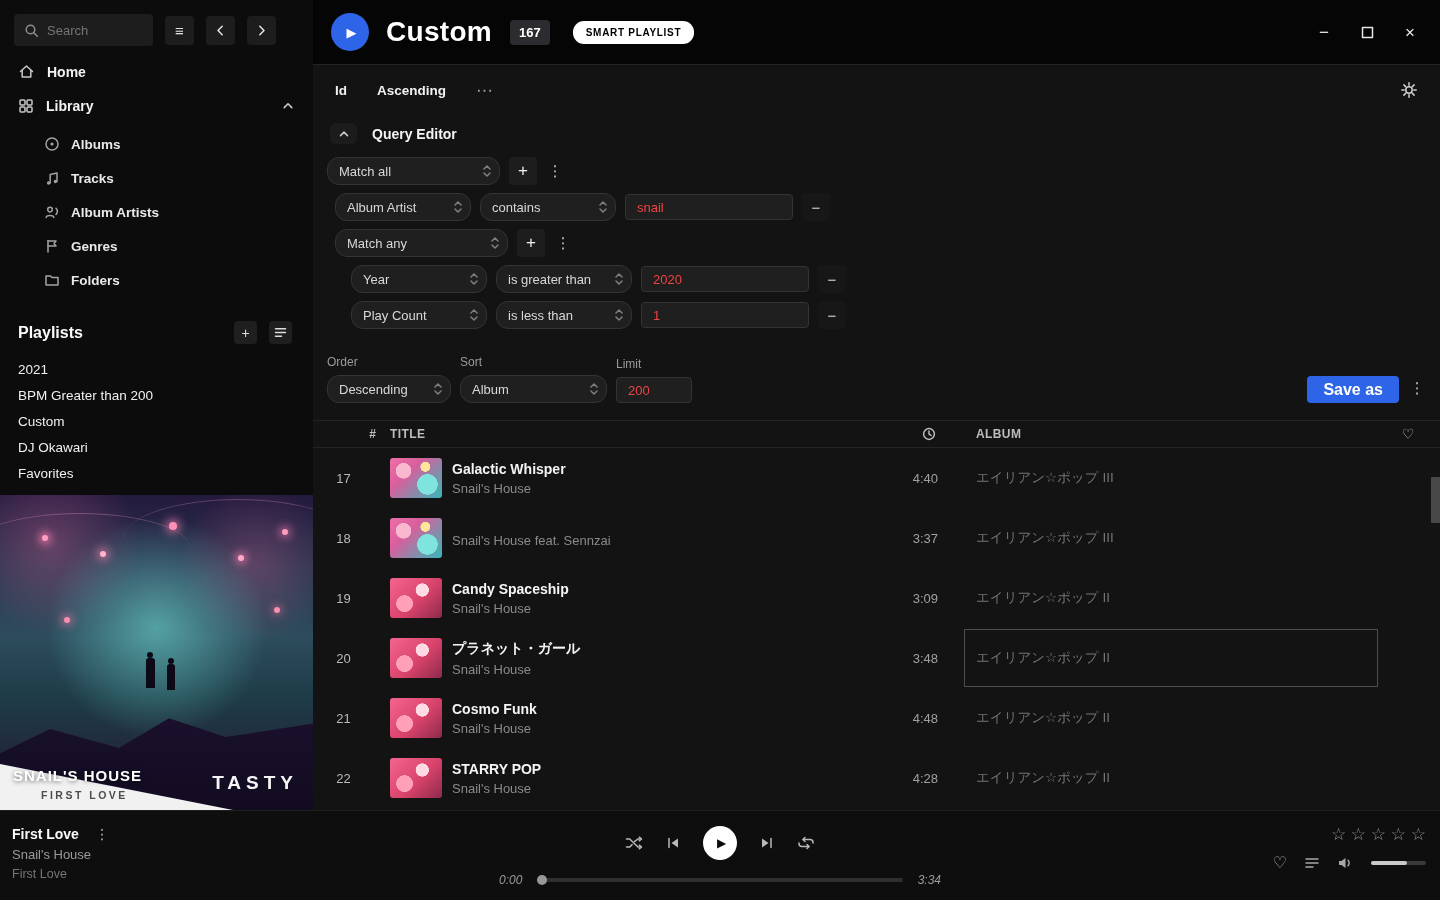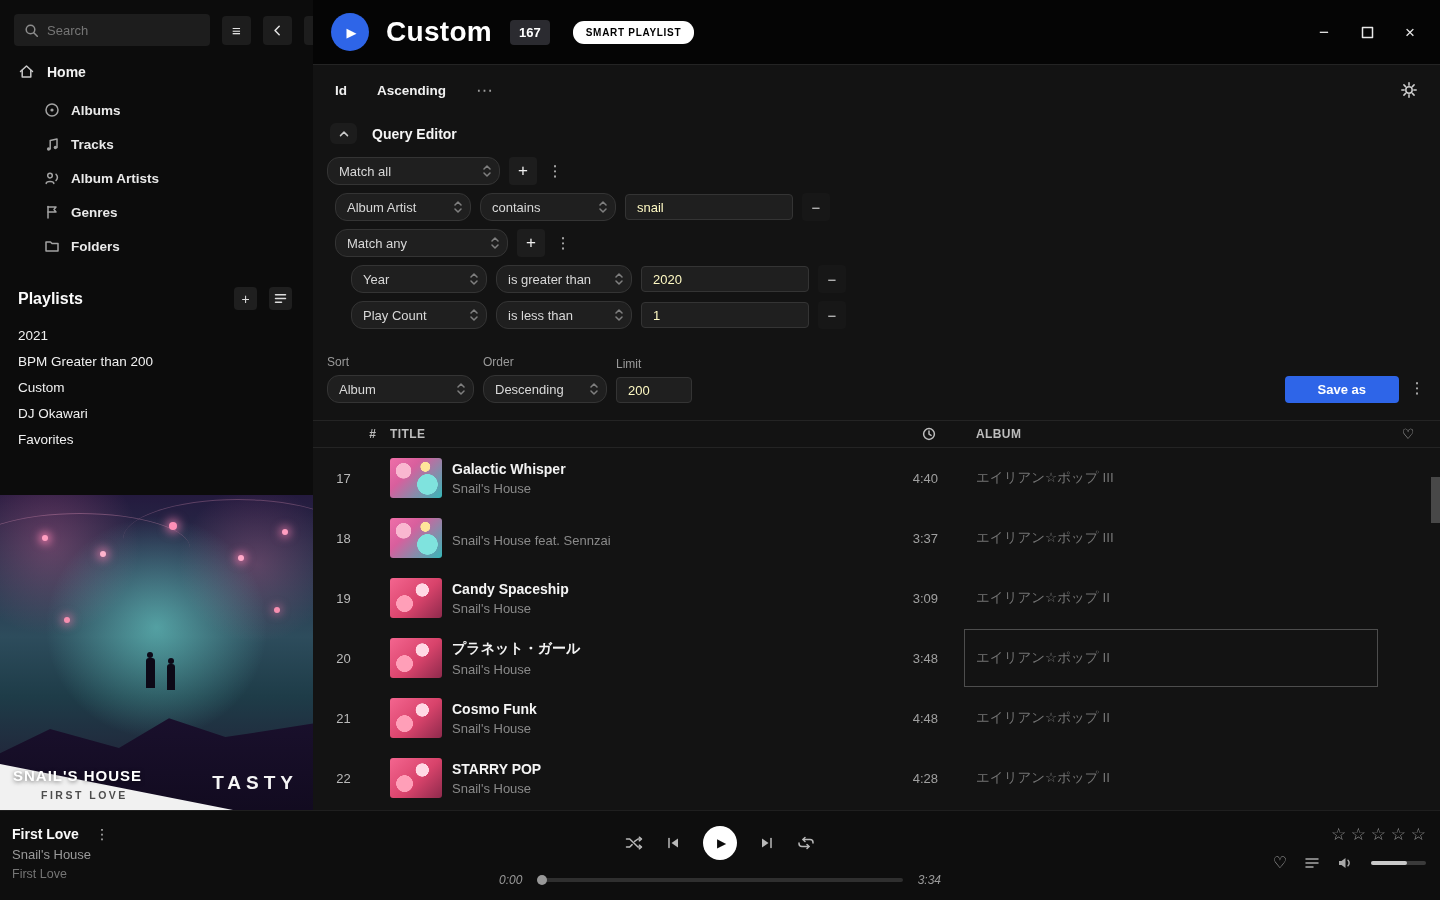--- a/index.html
+++ b/index.html
@@ -12,21 +12,21 @@
   }
   .app { display:grid; grid-template-columns:313px 1fr; grid-template-rows:810px 90px; width:1440px; height:900px; }
 
   
   .ic { fill:none; stroke:currentColor; stroke-width:1.5; stroke-linecap:round; stroke-linejoin:round; display:block; }
   .glyph { display:inline-block; line-height:1; }
 
   
   .sidebar { background:#0c0c0c; display:flex; flex-direction:column; overflow:hidden; position:relative; }
   .side-top { display:flex; align-items:center; padding:14px 14px 8px 14px; gap:12px; }
-  .search-box { width:196px; height:32px; background:#1d1d1d; border-radius:4px; display:flex; align-items:center; gap:8px; padding:0 10px; color:#8d8d8d; flex:none; }
+  .search-box { width:139px; height:32px; background:#1d1d1d; border-radius:4px; display:flex; align-items:center; gap:8px; padding:0 10px; color:#8d8d8d; flex:none; }
   .search-box input { flex:1; min-width:0; background:transparent; border:none; outline:none; color:#c9c9c9; font-size:13px; font-family:inherit; }
   .icon-btn { width:29px; height:29px; flex:none; background:#1d1d1d; border:none; border-radius:4px; color:#e3e3e3; display:flex; align-items:center; justify-content:center; cursor:pointer; font-size:15px; }
   .nav-row { display:flex; align-items:center; gap:12px; padding:9px 18px; font-size:14px; font-weight:700; color:#f2f2f2; cursor:pointer; }
   .nav-row .chev { margin-left:auto; color:#cfcfcf; }
   .nav-ic { color:#c9c9c9; }
   .sub-items { padding:4px 0 0 0; }
   .sub-row { display:flex; align-items:center; gap:11px; padding:9px 18px 9px 44px; font-size:13.5px; font-weight:700; color:#e9e9e9; cursor:pointer; }
   .sub-row .nav-ic { color:#a3a3a3; }
   .playlists-head { display:flex; align-items:center; padding:24px 21px 6px 18px; }
   .pl-title { font-size:16px; font-weight:700; color:#fafafa; }
@@ -89,31 +89,31 @@
   .collapse-btn { width:27px; height:21px; background:#1c1c1c; border:none; border-radius:6px; color:#c9c9c9; display:flex; align-items:center; justify-content:center; cursor:pointer; }
   .qe-title { font-size:14px; font-weight:700; color:#f5f5f5; }
   .qe-row { display:flex; align-items:center; gap:9px; margin-bottom:8px; }
   .indent-1 { margin-left:8px; }
   .indent-2 { margin-left:24px; }
   .select { height:28px; background:#1f1f1f; border:1px solid #343434; border-radius:12px; display:flex; align-items:center; padding:0 8px 0 11px; font-size:13px; color:#d8d8d8; cursor:pointer; }
   .select .sel-label { margin-right:10px; white-space:nowrap; }
   .select .arrows { margin-left:auto; color:#7f7f7f; }
   .w-match { width:173px; }
   .w-field { width:136px; }
-  .qe-input { height:19px; width:168px; background:#1f1f1f; border:1px solid #343434; border-radius:4px; padding:12px 11px; font-size:13px; color:#fef9c3; outline:none; font-family:inherit; }
+  .qe-input { height:19px; width:168px; background:#1f1f1f; border:1px solid #343434; border-radius:4px; padding:12px 11px; font-size:13px; color:#ef4444; outline:none; font-family:inherit; }
   .sq-btn { width:28px; height:28px; flex:none; background:#1d1d1d; border:none; border-radius:4px; color:#f0f0f0; font-size:17px; display:flex; align-items:center; justify-content:center; cursor:pointer; }
   .minus-btn { background:#171717; color:#d8d8d8; font-size:15px; }
   .ghost-btn { background:none; border:none; color:#c8c8c8; font-size:15px; width:18px; cursor:pointer; }
   .sql-row { display:flex; align-items:flex-end; gap:9px; margin-top:26px; margin-bottom:17px; }
   .fg { display:flex; flex-direction:column; gap:6px; }
   .fg label { font-size:12px; color:#9a9a9a; }
   .w-sort { width:147px; }
   .w-order { width:124px; }
   .w-limit { width:76px; }
-  .save-btn { margin-left:auto; height:27px; background:var(--accent); color:#fff; border:none; border-radius:4px; padding:0 33px; font-size:13px; font-weight:700; font-family:inherit; cursor:pointer; }
+  .save-btn { margin-left:auto; height:27px; background:var(--accent); color:#fff; border:none; border-radius:4px; padding:0 16px; font-size:16px; font-weight:700; font-family:inherit; cursor:pointer; }
   .sql-row .ghost-btn { align-self:center; margin-top:18px; }
 
   
   .table { flex:1; min-height:0; position:relative; overflow:hidden; }
   .tgrid { display:grid; grid-template-columns:77px 62px 1fr 70px 34px 400px 64px; align-items:center; }
   .thead { height:28px; border-top:1px solid #242424; border-bottom:1px solid #242424; color:#bdbdbd; font-size:12px; font-weight:700; }
   .h-num { grid-column:1; text-align:right; padding-right:14px; }
   .h-title { grid-column:2 / 4; letter-spacing:.4px; }
   .h-dur { grid-column:4; justify-self:end; padding-right:6px; color:#bdbdbd; }
   .h-album { grid-column:6; letter-spacing:.4px; }
@@ -191,20 +191,32 @@
     </div>
 
     <nav>
       <div class="nav-row">
         <svg class="ic nav-ic" width="17" height="17" viewBox="0 0 17 17">
             <path d="M2.5 8.5 8.5 3l6 5.5"></path>
             <path d="M4.2 7.3V14h8.6V7.3"></path>
           </svg>
         <span>Home</span>
       </div>
+      <div class="nav-row">
+        <svg class="ic nav-ic" width="16" height="16" viewBox="0 0 16 16">
+            <rect x="2" y="2" width="5" height="5" rx="1"></rect>
+            <rect x="9" y="2" width="5" height="5" rx="1"></rect>
+            <rect x="2" y="9" width="5" height="5" rx="1"></rect>
+            <rect x="9" y="9" width="5" height="5" rx="1"></rect>
+          </svg>
+        <span>Library</span>
+        <svg class="ic chev" width="14" height="14" viewBox="0 0 14 14">
+            <path d="M3.2 8.6 7 4.8l3.8 3.8"></path>
+          </svg>
+      </div>
       <div class="sub-items">
         <div class="sub-row">
           <svg class="ic nav-ic" width="16" height="16" viewBox="0 0 16 16">
               <circle cx="8" cy="8" r="6"></circle>
               <circle cx="8" cy="8" r="1.6" fill="currentColor" stroke="none"></circle>
             </svg>
           <span>Albums</span>
         </div>
         <div class="sub-row">
           <svg class="ic nav-ic" width="16" height="16" viewBox="0 0 16 16">
@@ -398,32 +410,32 @@
                 <path d="M1 5 4 2l3 3M1 9l3 3 3-3"></path>
               </svg>
             </div>
             <input class="qe-input" value="1" style="">
             <button class="sq-btn minus-btn">−</button>
           </div>
         </div>
 
       <div class="sql-row">
         <div class="fg">
+          <label>Order</label>
+          <div class="select w-order">
+            <span class="sel-label">Descending</span>
+            <svg class="ic arrows" width="8" height="14" viewBox="0 0 8 14">
+                <path d="M1 5 4 2l3 3M1 9l3 3 3-3"></path>
+              </svg>
+          </div>
+        </div>
+        <div class="fg">
           <label>Sort</label>
           <div class="select w-sort">
             <span class="sel-label">Album</span>
-            <svg class="ic arrows" width="8" height="14" viewBox="0 0 8 14">
-                <path d="M1 5 4 2l3 3M1 9l3 3 3-3"></path>
-              </svg>
-          </div>
-        </div>
-        <div class="fg">
-          <label>Order</label>
-          <div class="select w-order">
-            <span class="sel-label">Descending</span>
             <svg class="ic arrows" width="8" height="14" viewBox="0 0 8 14">
                 <path d="M1 5 4 2l3 3M1 9l3 3 3-3"></path>
               </svg>
           </div>
         </div>
         <div class="fg">
           <label>Limit</label>
           <input class="qe-input w-limit" value="200" style="">
         </div>
         <button class="save-btn">Save as</button>

